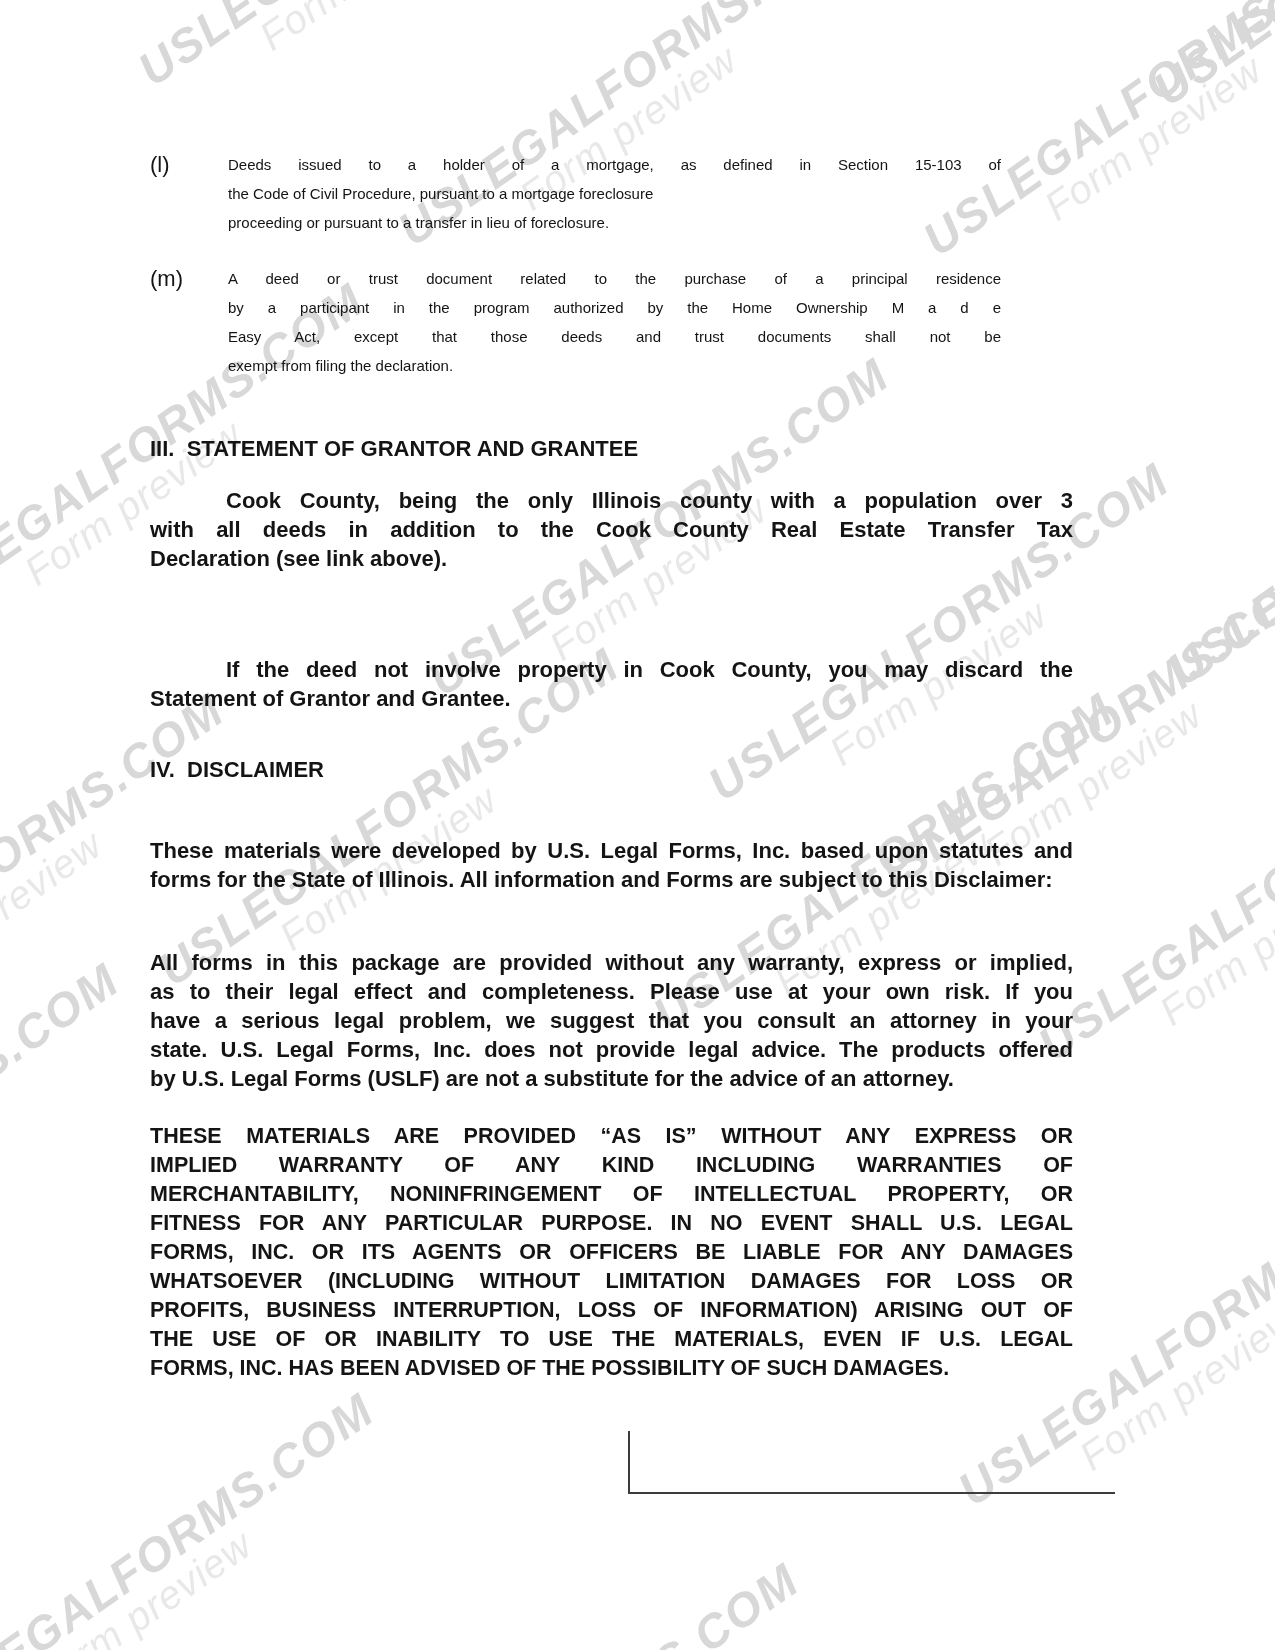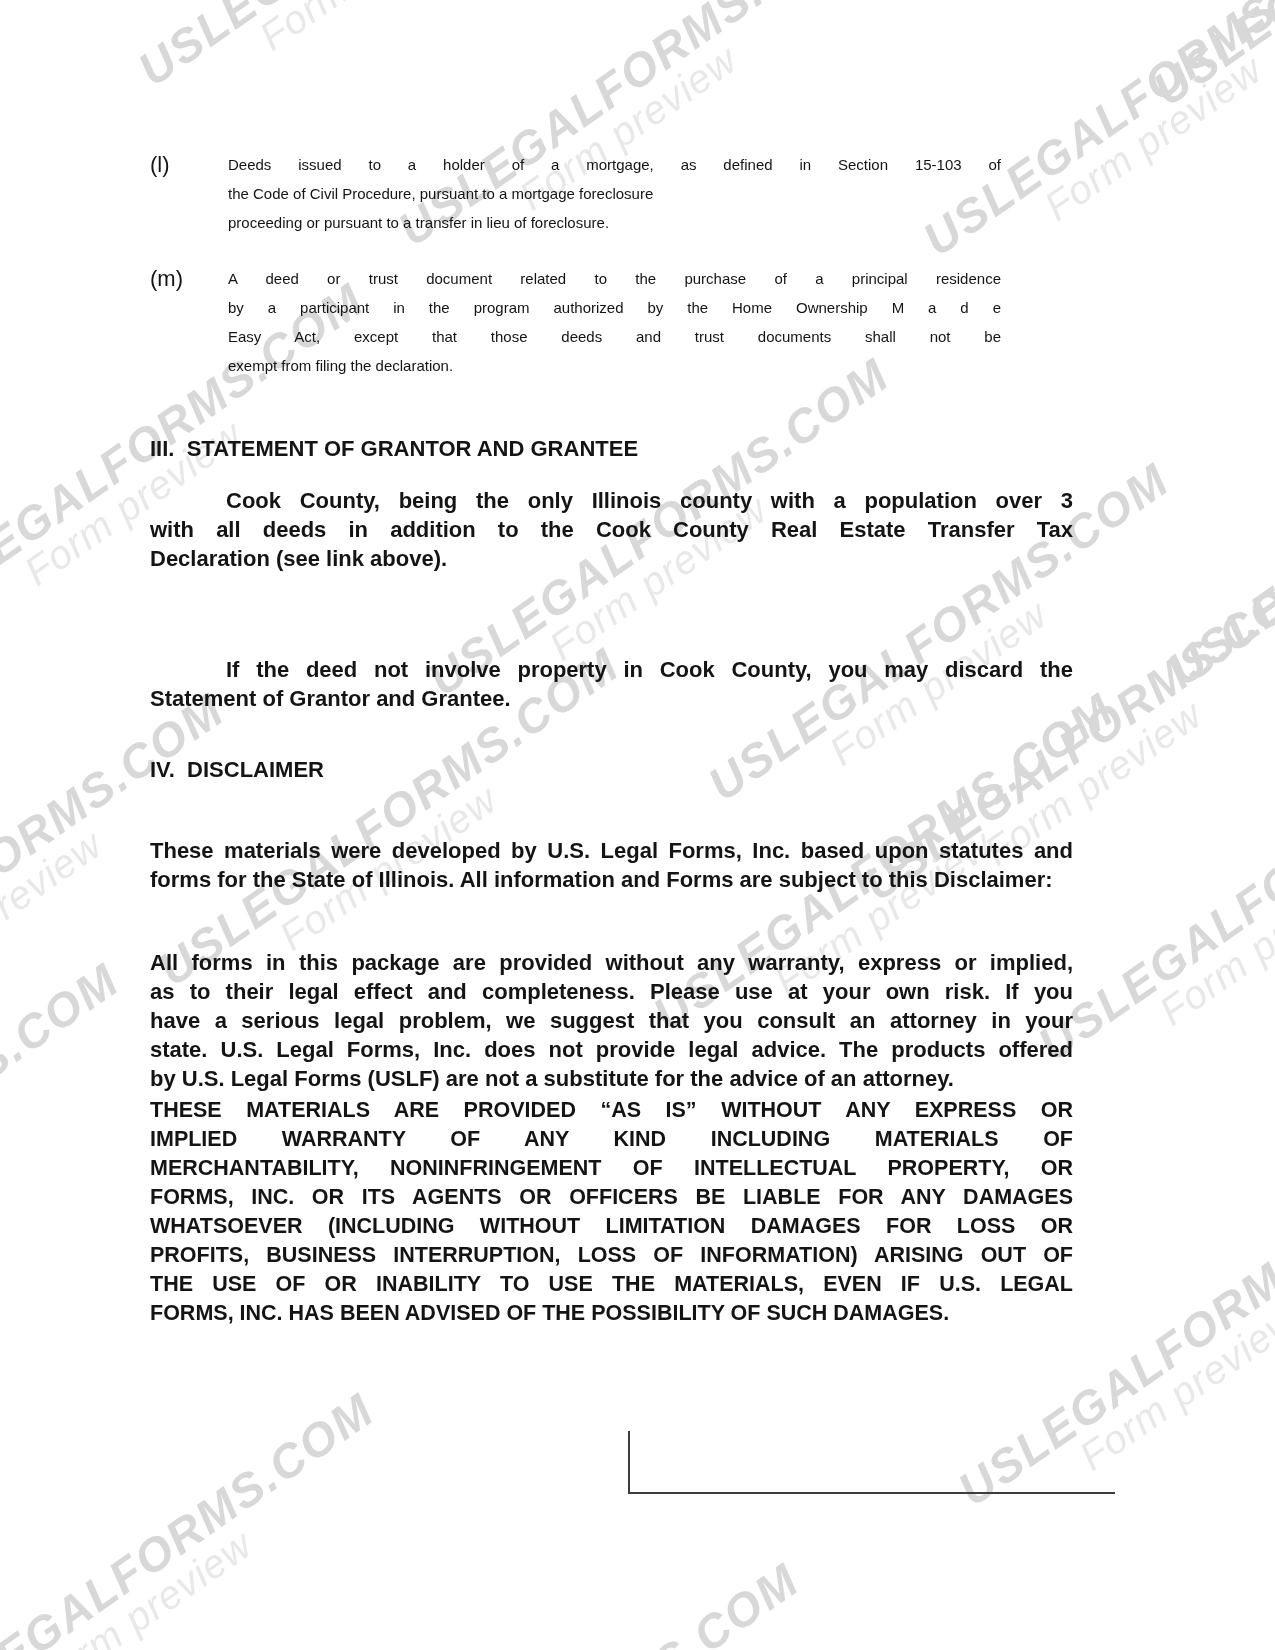--- a/index.html
+++ b/index.html
@@ -171,24 +171,25 @@
   </div>
 
   <div class="txt bold" style="left:150px;top:948px;width:923px;">
     <div class="ln">All forms in this package are provided without any warranty, express or implied,</div>
     <div class="ln">as to their legal effect and completeness. Please use at your own risk.  If you</div>
     <div class="ln">have a serious legal problem, we suggest that you consult an attorney in your</div>
     <div class="ln">state. U.S. Legal Forms, Inc. does not provide legal advice. The products offered</div>
     <div class="ln last">by U.S. Legal Forms (USLF) are not a substitute for the advice of an attorney.</div>
   </div>
 
-  <div class="txt bold caps" style="left:150px;top:1096px;width:923px;">
+  <div class="txt bold caps" style="left:150px;top:1122px;width:923px;">
     <div class="ln">THESE MATERIALS ARE PROVIDED “AS IS” WITHOUT ANY EXPRESS OR</div>
-    <div class="ln">IMPLIED WARRANTY OF ANY KIND INCLUDING MATERIALS OF</div>
+    <div class="ln">IMPLIED WARRANTY OF ANY KIND INCLUDING WARRANTIES OF</div>
     <div class="ln">MERCHANTABILITY, NONINFRINGEMENT OF INTELLECTUAL PROPERTY, OR</div>
+    <div class="ln">FITNESS FOR ANY PARTICULAR PURPOSE. IN NO EVENT SHALL U.S. LEGAL</div>
     <div class="ln">FORMS, INC. OR ITS AGENTS OR OFFICERS BE LIABLE FOR ANY DAMAGES</div>
     <div class="ln">WHATSOEVER (INCLUDING WITHOUT LIMITATION DAMAGES FOR LOSS OR</div>
     <div class="ln">PROFITS, BUSINESS INTERRUPTION, LOSS OF INFORMATION) ARISING OUT OF</div>
     <div class="ln">THE USE OF OR INABILITY TO USE THE MATERIALS, EVEN IF U.S. LEGAL</div>
     <div class="ln last">FORMS, INC. HAS BEEN ADVISED OF THE POSSIBILITY OF SUCH DAMAGES.</div>
   </div>
 
   <div class="vrule" style="left:628px;top:1431px;height:63px;"></div>
   <div class="hrule" style="left:628px;top:1492px;width:487px;"></div>
 

